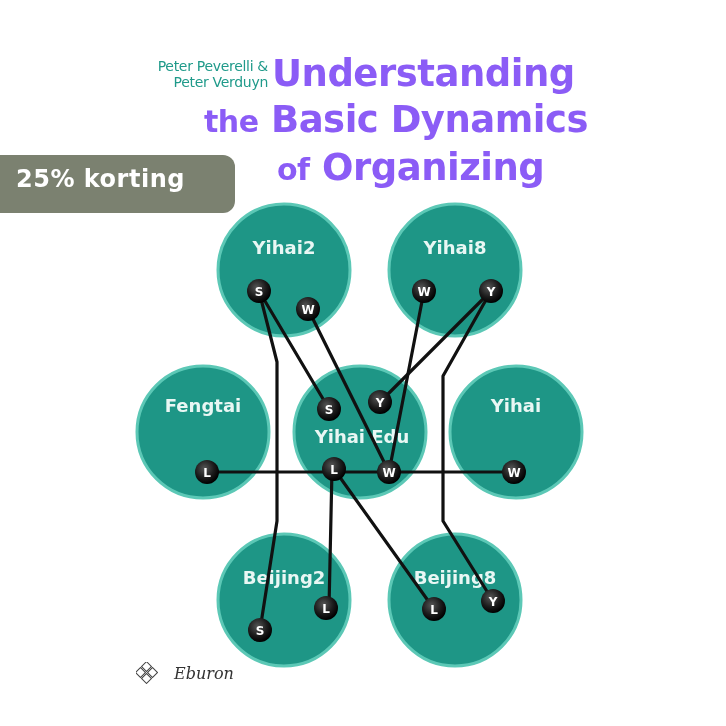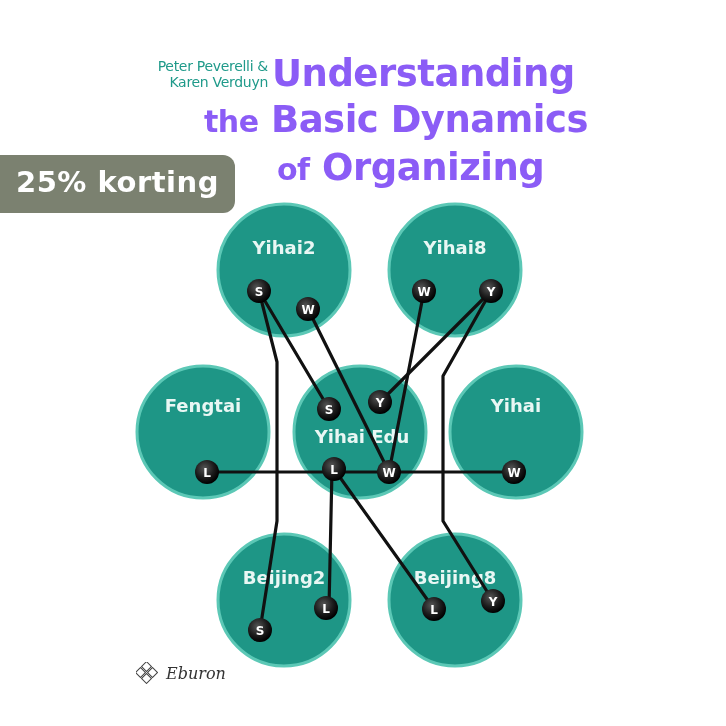--- a/index.html
+++ b/index.html
@@ -5,35 +5,35 @@
   html, body { margin:0; padding:0; background:#ffffff; }
   body { width:726px; height:726px; position:relative; overflow:hidden; font-family:"DejaVu Sans", sans-serif; }
   .cover { position:absolute; left:0; top:0; width:726px; height:726px; background:#fff; }
   .authors { position:absolute; left:138px; top:58px; width:130px; text-align:right; color:#1f9a8a; font-size:14px; line-height:16px; font-family:"DejaVu Sans", sans-serif; letter-spacing:-0.3px; }
   .title-line { position:absolute; color:#8b5cf6; font-family:"DejaVu Sans", sans-serif; font-weight:bold; letter-spacing:-0.5px; white-space:nowrap; }
   .t1 { left:272px; top:52px; font-size:37px; }
   .t2 { left:204px; top:98px; font-size:37px;text-align:center; }
   .t2 .small, .t3 .small { font-size:30px; }
   .t3 { left:277px; top:146px; font-size:37px; }
   .badge { position:absolute; left:0; top:155px; width:235px; height:58px; background:#7b8170; border-radius:0 12px 12px 0; }
-  .badge span { position:absolute; left:16px; top:10px; color:#fff; font-size:29px; font-weight:bold; font-family:"DejaVu Sans", sans-serif; letter-spacing:0.5px; }
+  .badge span { position:absolute; left:16px; top:10px; color:#fff; font-size:24px; font-weight:bold; font-family:"DejaVu Sans", sans-serif; letter-spacing:0.5px; }
   svg.diagram { position:absolute; left:0; top:0; }
   .node-label { font-family:"DejaVu Sans", sans-serif; font-weight:bold; fill:#e9f7f4; font-size:18px; }
   .pin-label { font-family:"DejaVu Sans", sans-serif; font-weight:bold; fill:#ffffff; font-size:12px; }
-  .publisher { position:absolute; left:136px; top:662px; display:flex; align-items:center; gap:8px; }
+  .publisher { position:absolute; left:136px; top:662px; display:flex; align-items:center; gap:16px; }
   .publisher .logo-text { font-family:"DejaVu Serif", serif; font-size:16px; color:#333; font-style:italic; }
 </style>
 </head>
 <body>
 
 <div class="cover">
 
   <div class="authors">
     <div>Peter Peverelli &amp;</div>
-    <div>Karen Verduyn</div>
+    <div>Peter Verduyn</div>
   </div>
 
   <div class="title-line t1">Understanding</div>
   <div class="title-line t2">
     <span class="small">the</span>
     <span>Basic Dynamics</span>
   </div>
   <div class="title-line t3">
     <span class="small">of</span>
     <span>Organizing</span>

